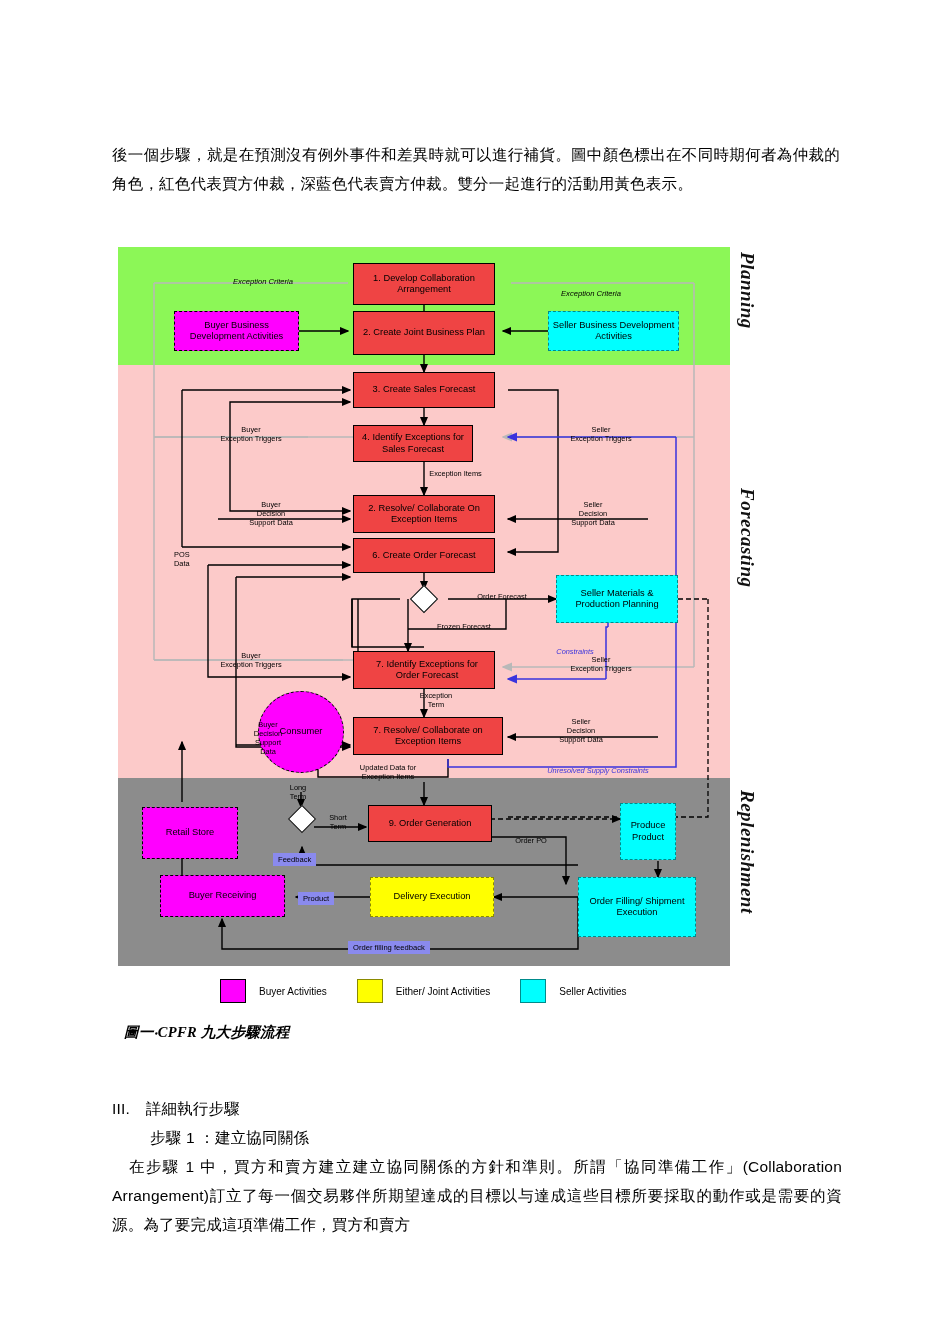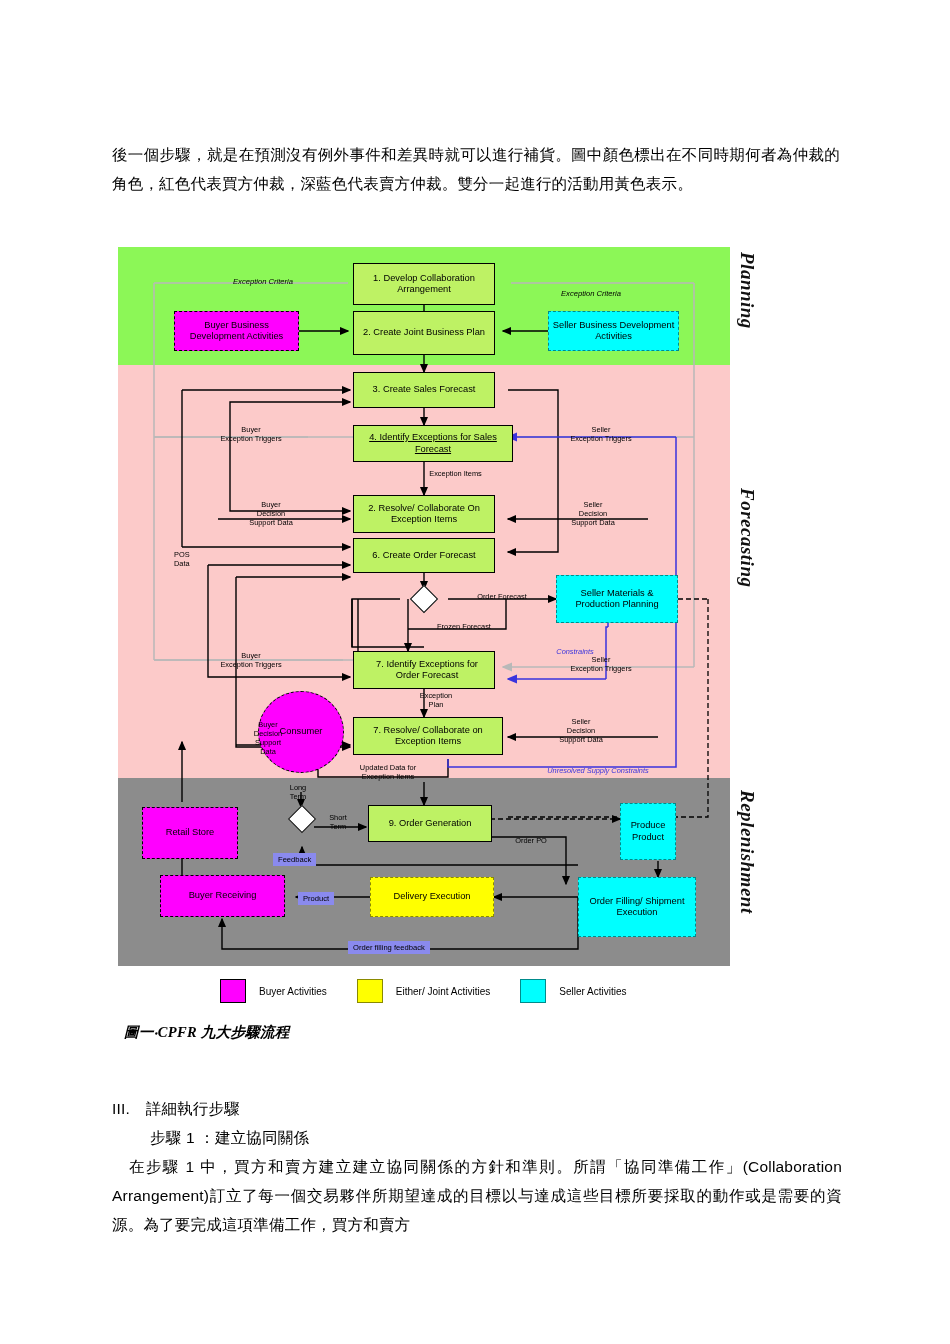--- a/index.html
+++ b/index.html
@@ -73,21 +73,21 @@
     display: flex;
     align-items: center;
     justify-content: center;
     text-align: center;
     font-size: 9.3px;
     line-height: 11.5px;
     color: #000;
     padding: 1px 3px;
     z-index: 5;
   }
-  .n-yellow { background: #bef264; border: 1.6px solid #000; }
+  .n-yellow { background: #ef4444; border: 1.6px solid #000; }
   .n-yellow-dash { background: #ffff00; border: 1.6px dashed #8a8a00; }
   .n-magenta { background: #ff00ff; border: 1.6px dashed #000; }
   .n-cyan { background: #00ffff; border: 1.6px dashed #008b8b; }
   .n-circle {
     background: #ff00ff;
     border: 1.6px dashed #000;
     border-radius: 50%;
   }
 
   .diamond {
@@ -295,21 +295,21 @@
     <div class="node n-yellow" style="left:235px; top:16px; width:142px; height:42px;">1. Develop Collaboration Arrangement</div>
 
     <div class="node n-magenta" style="left:56px; top:64px; width:125px; height:40px;">Buyer Business Development Activities</div>
 
     <div class="node n-yellow" style="left:235px; top:64px; width:142px; height:44px;">2. Create Joint Business Plan</div>
 
     <div class="node n-cyan" style="left:430px; top:64px; width:131px; height:40px;">Seller Business Development Activities</div>
 
     <div class="node n-yellow" style="left:235px; top:125px; width:142px; height:36px;">3. Create Sales Forecast</div>
 
-    <div class="node n-yellow" style="left:235px; top:178px; width:160px; height:37px;text-decoration:underline;">4. Identify Exceptions for Sales Forecast</div>
+    <div class="node n-yellow" style="left:235px; top:178px; width:120px; height:37px;">4. Identify Exceptions for Sales Forecast</div>
 
     <div class="node n-yellow" style="left:235px; top:248px; width:142px; height:38px;">2. Resolve/ Collaborate On Exception Items</div>
 
     <div class="node n-yellow" style="left:235px; top:291px; width:142px; height:35px;">6. Create Order Forecast</div>
 
     <div class="diamond" style="left:296px; top:342px; width:20px; height:20px;"></div>
 
     <div class="node n-cyan" style="left:438px; top:328px; width:122px; height:48px;">Seller Materials &amp; Production Planning</div>
 
     <div class="node n-yellow" style="left:235px; top:404px; width:142px; height:38px;padding-left:9px;">7. Identify Exceptions for Order Forecast</div>
@@ -355,21 +355,21 @@
     <div class="wlabel" style="left:338px; top:345px; width:92px;">Order Forecast</div>
     <div class="wlabel" style="left:300px; top:375px; width:92px;">Frozen Forecast</div>
     <div class="wlabel-blue" style="left:420px; top:400px; width:74px;">Constraints</div>
 
     <div class="wlabel" style="left:78px; top:404px; width:110px;">Buyer
 Exception Triggers</div>
     <div class="wlabel" style="left:428px; top:408px; width:110px;">Seller
 Exception Triggers</div>
 
     <div class="wlabel" style="left:288px; top:444px; width:60px;">Exception
-Plan</div>
+Term</div>
 
     <div class="wlabel" style="left:120px; top:473px; width:60px;">Buyer
 Decision
 Support
 Data</div>
     <div class="wlabel" style="left:420px; top:470px; width:86px;">Seller
 Decision
 Support Data</div>
 
     <div class="wlabel" style="left:215px; top:516px; width:110px;">Updated Data for

